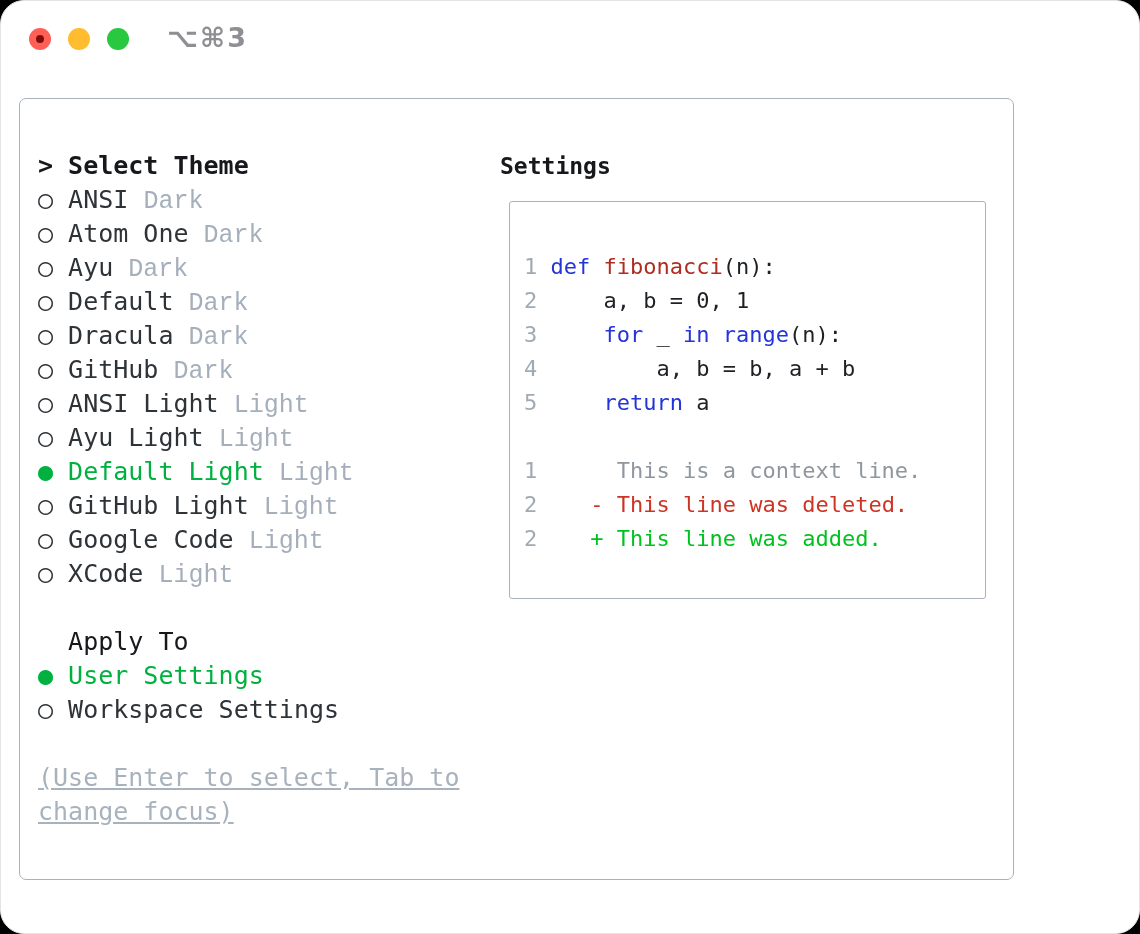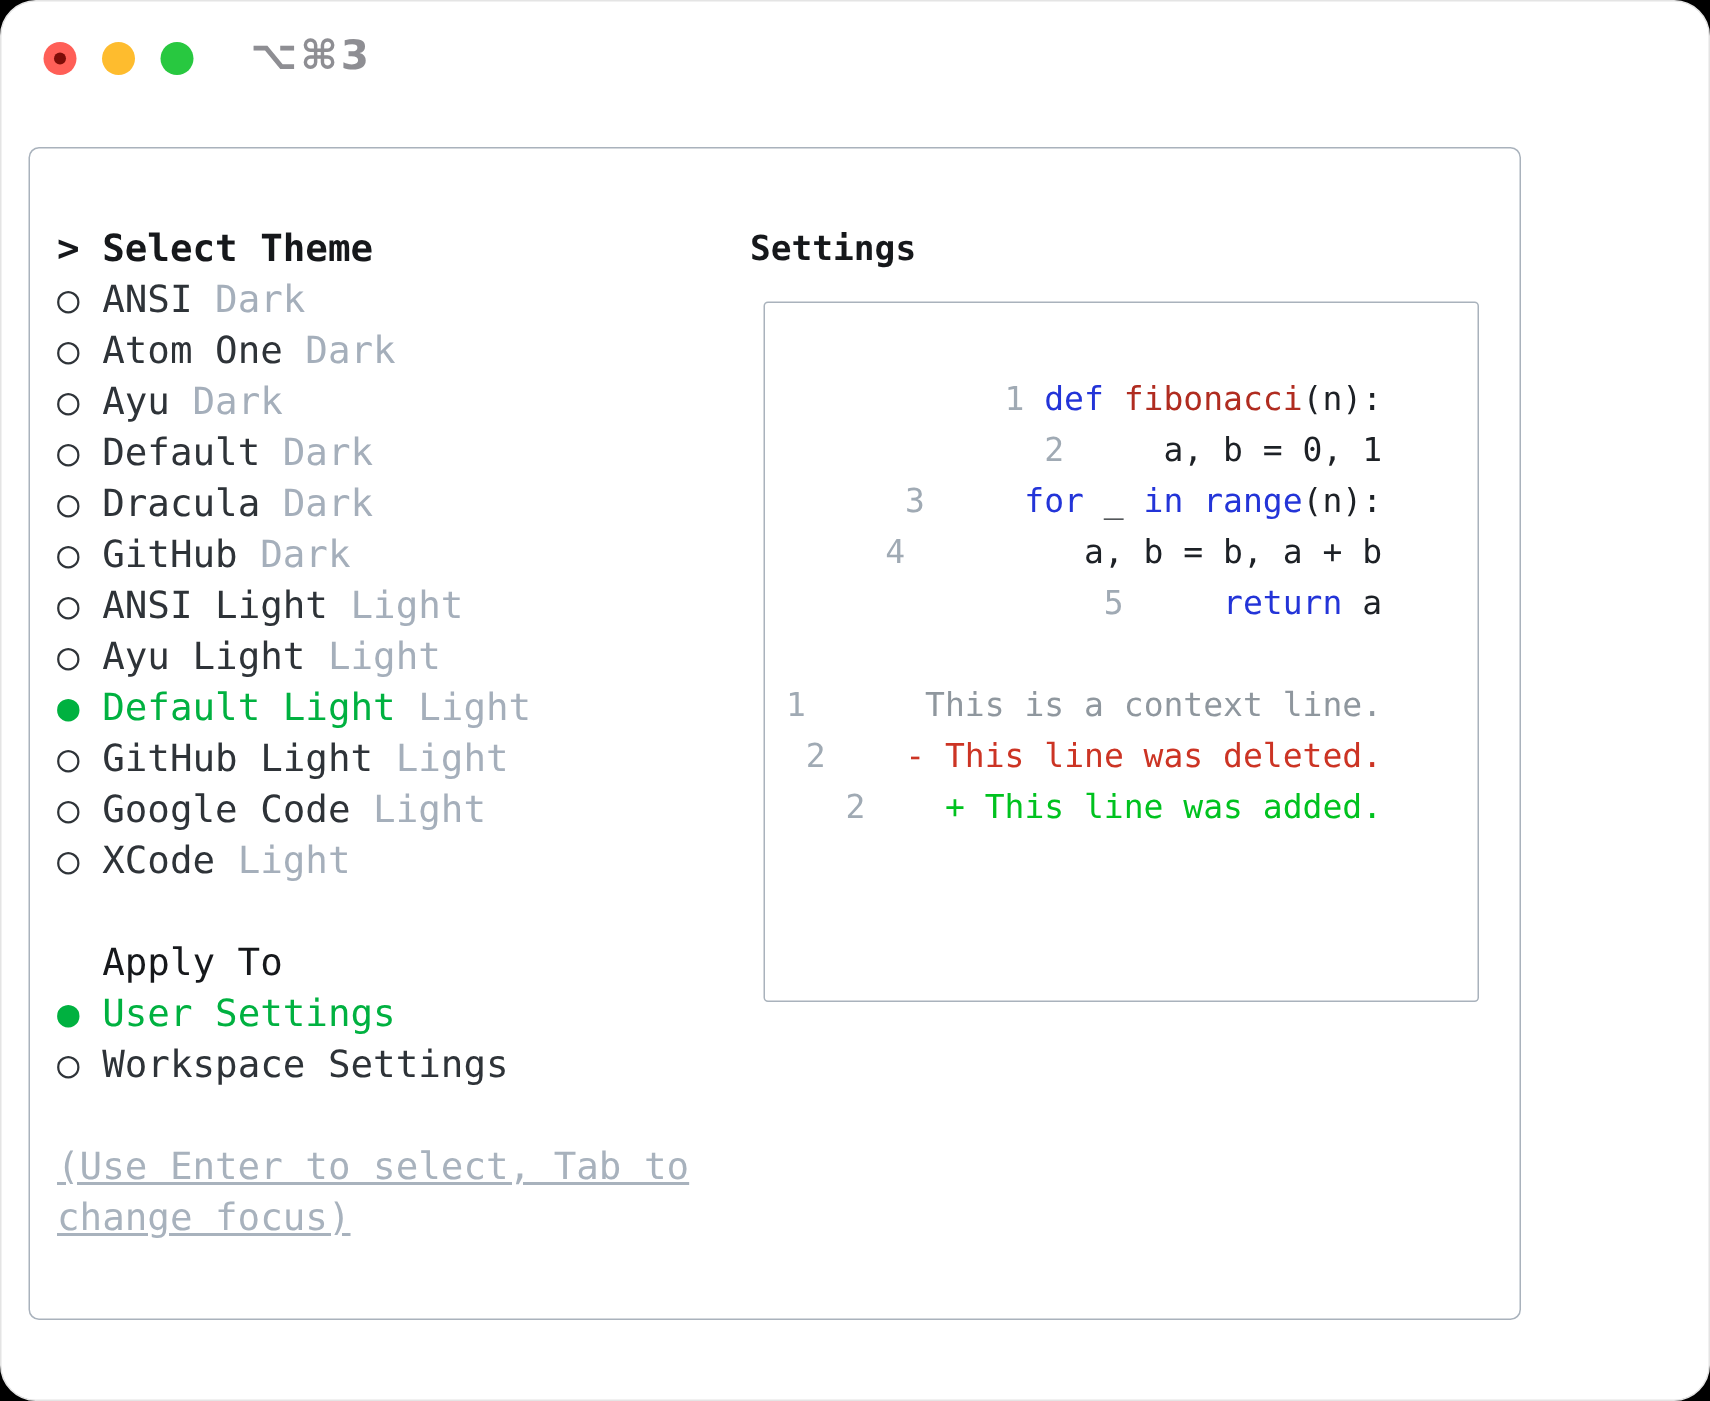--- a/index.html
+++ b/index.html
@@ -32,30 +32,30 @@
   #left-rows{left:18px;top:50px;font-size:25px;line-height:34px;}
   .row{height:34px;}
   
   .mk{color:var(--heading-dark);font-weight:bold;}
   .hdr{color:var(--heading-dark);font-weight:bold;}
   .hdr2{color:var(--heading-dark);}
   .circ{color:var(--label-dark);}
   .circ.sel{color:var(--selected-green);}
   .nm{color:var(--label-dark);}
   .nm.sel{color:var(--selected-green);}
-  .tag{color:var(--tag-gray);}
+  .tag{color:var(--tag-gray);font-family:Liberation Mono, monospace;}
   .help{color:var(--help-gray);text-decoration:underline;}
   
   .preview-title{
     position:absolute;left:480px;top:50px;font-size:23px;line-height:34px;
     font-weight:bold;color:var(--heading-dark);white-space:pre;
   }
   .preview-box{
-    position:absolute;left:489px;top:102px;width:477px;height:467px;
-    border:1.5px solid var(--panel-border);border-radius:3px;box-sizing:border-box;text-align:right;
+    position:absolute;left:489px;top:102px;width:477px;height:398px;
+    border:1.5px solid var(--panel-border);border-radius:3px;box-sizing:border-box;
   }
   #code-rows{left:14px;top:48px;font-size:22px;line-height:34px;}
   .ln{color:var(--gutter-gray);}
   .pl{color:#1d2126;}
   .kw{color:var(--keyword-blue);}
   .fn{color:var(--function-red);}
   .ctx{color:var(--context-gray);margin-top:28px;}
   .del{color:var(--deleted-red);}
   .add{color:var(--added-green);}
 </style>

